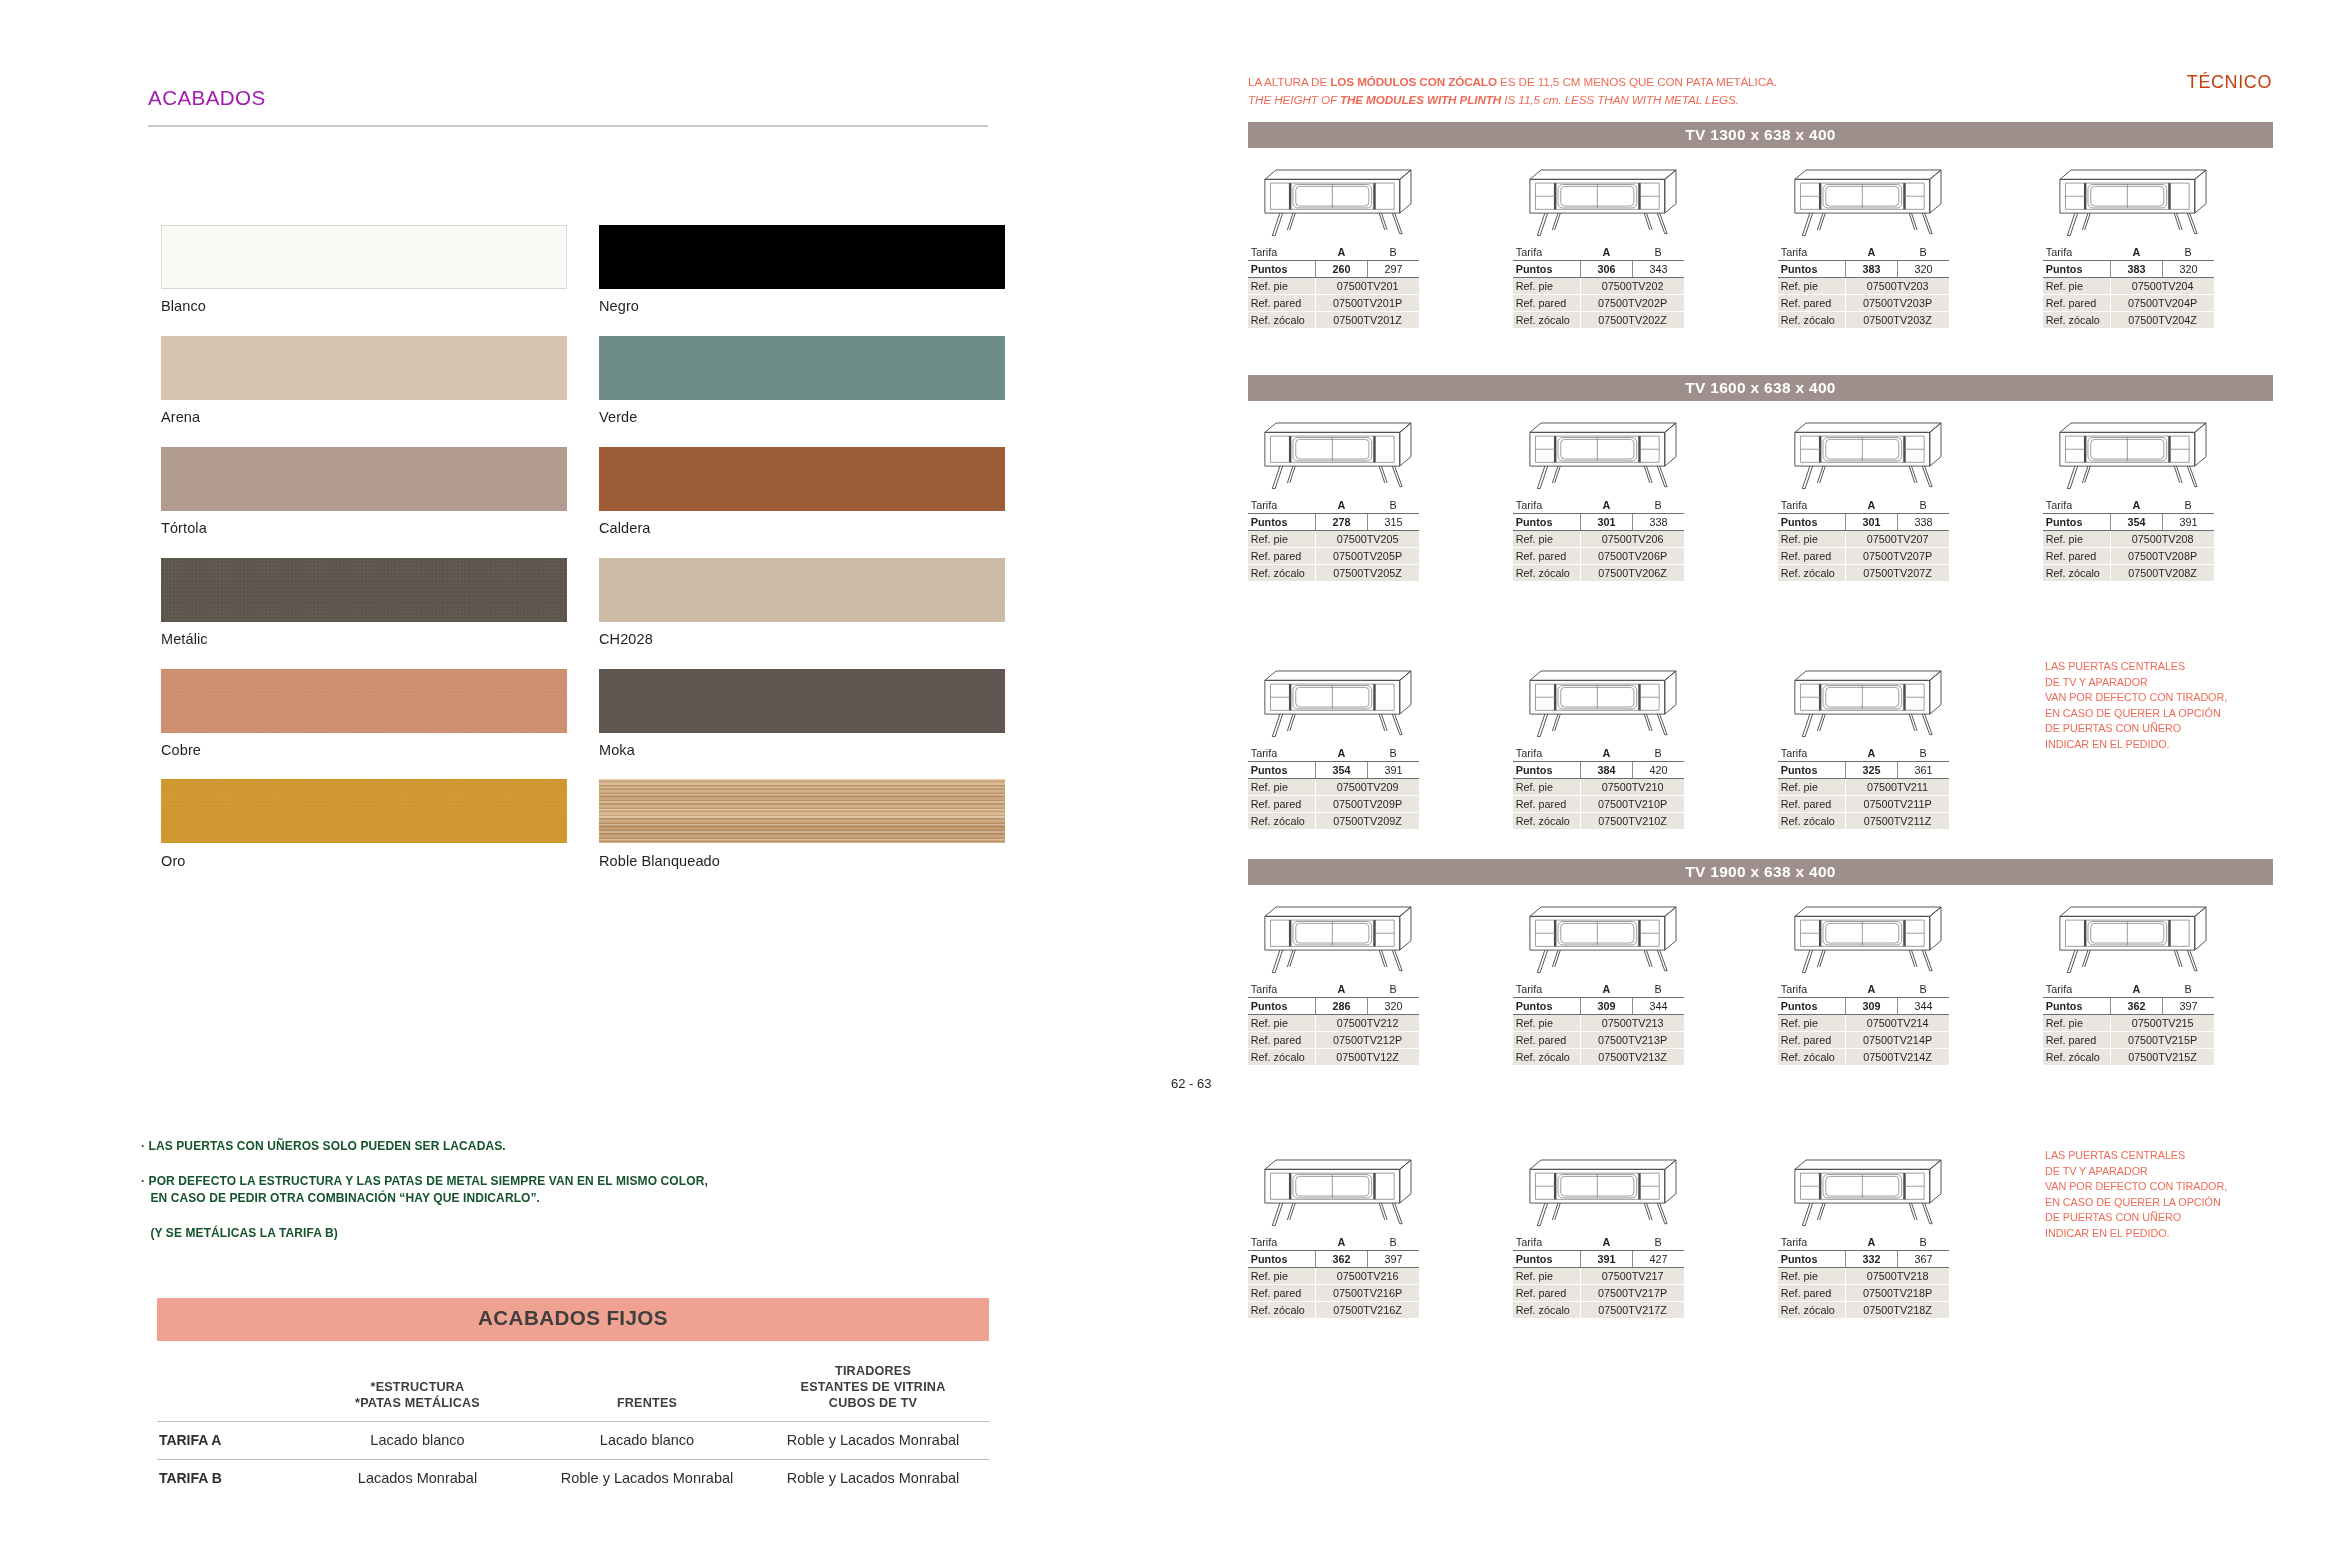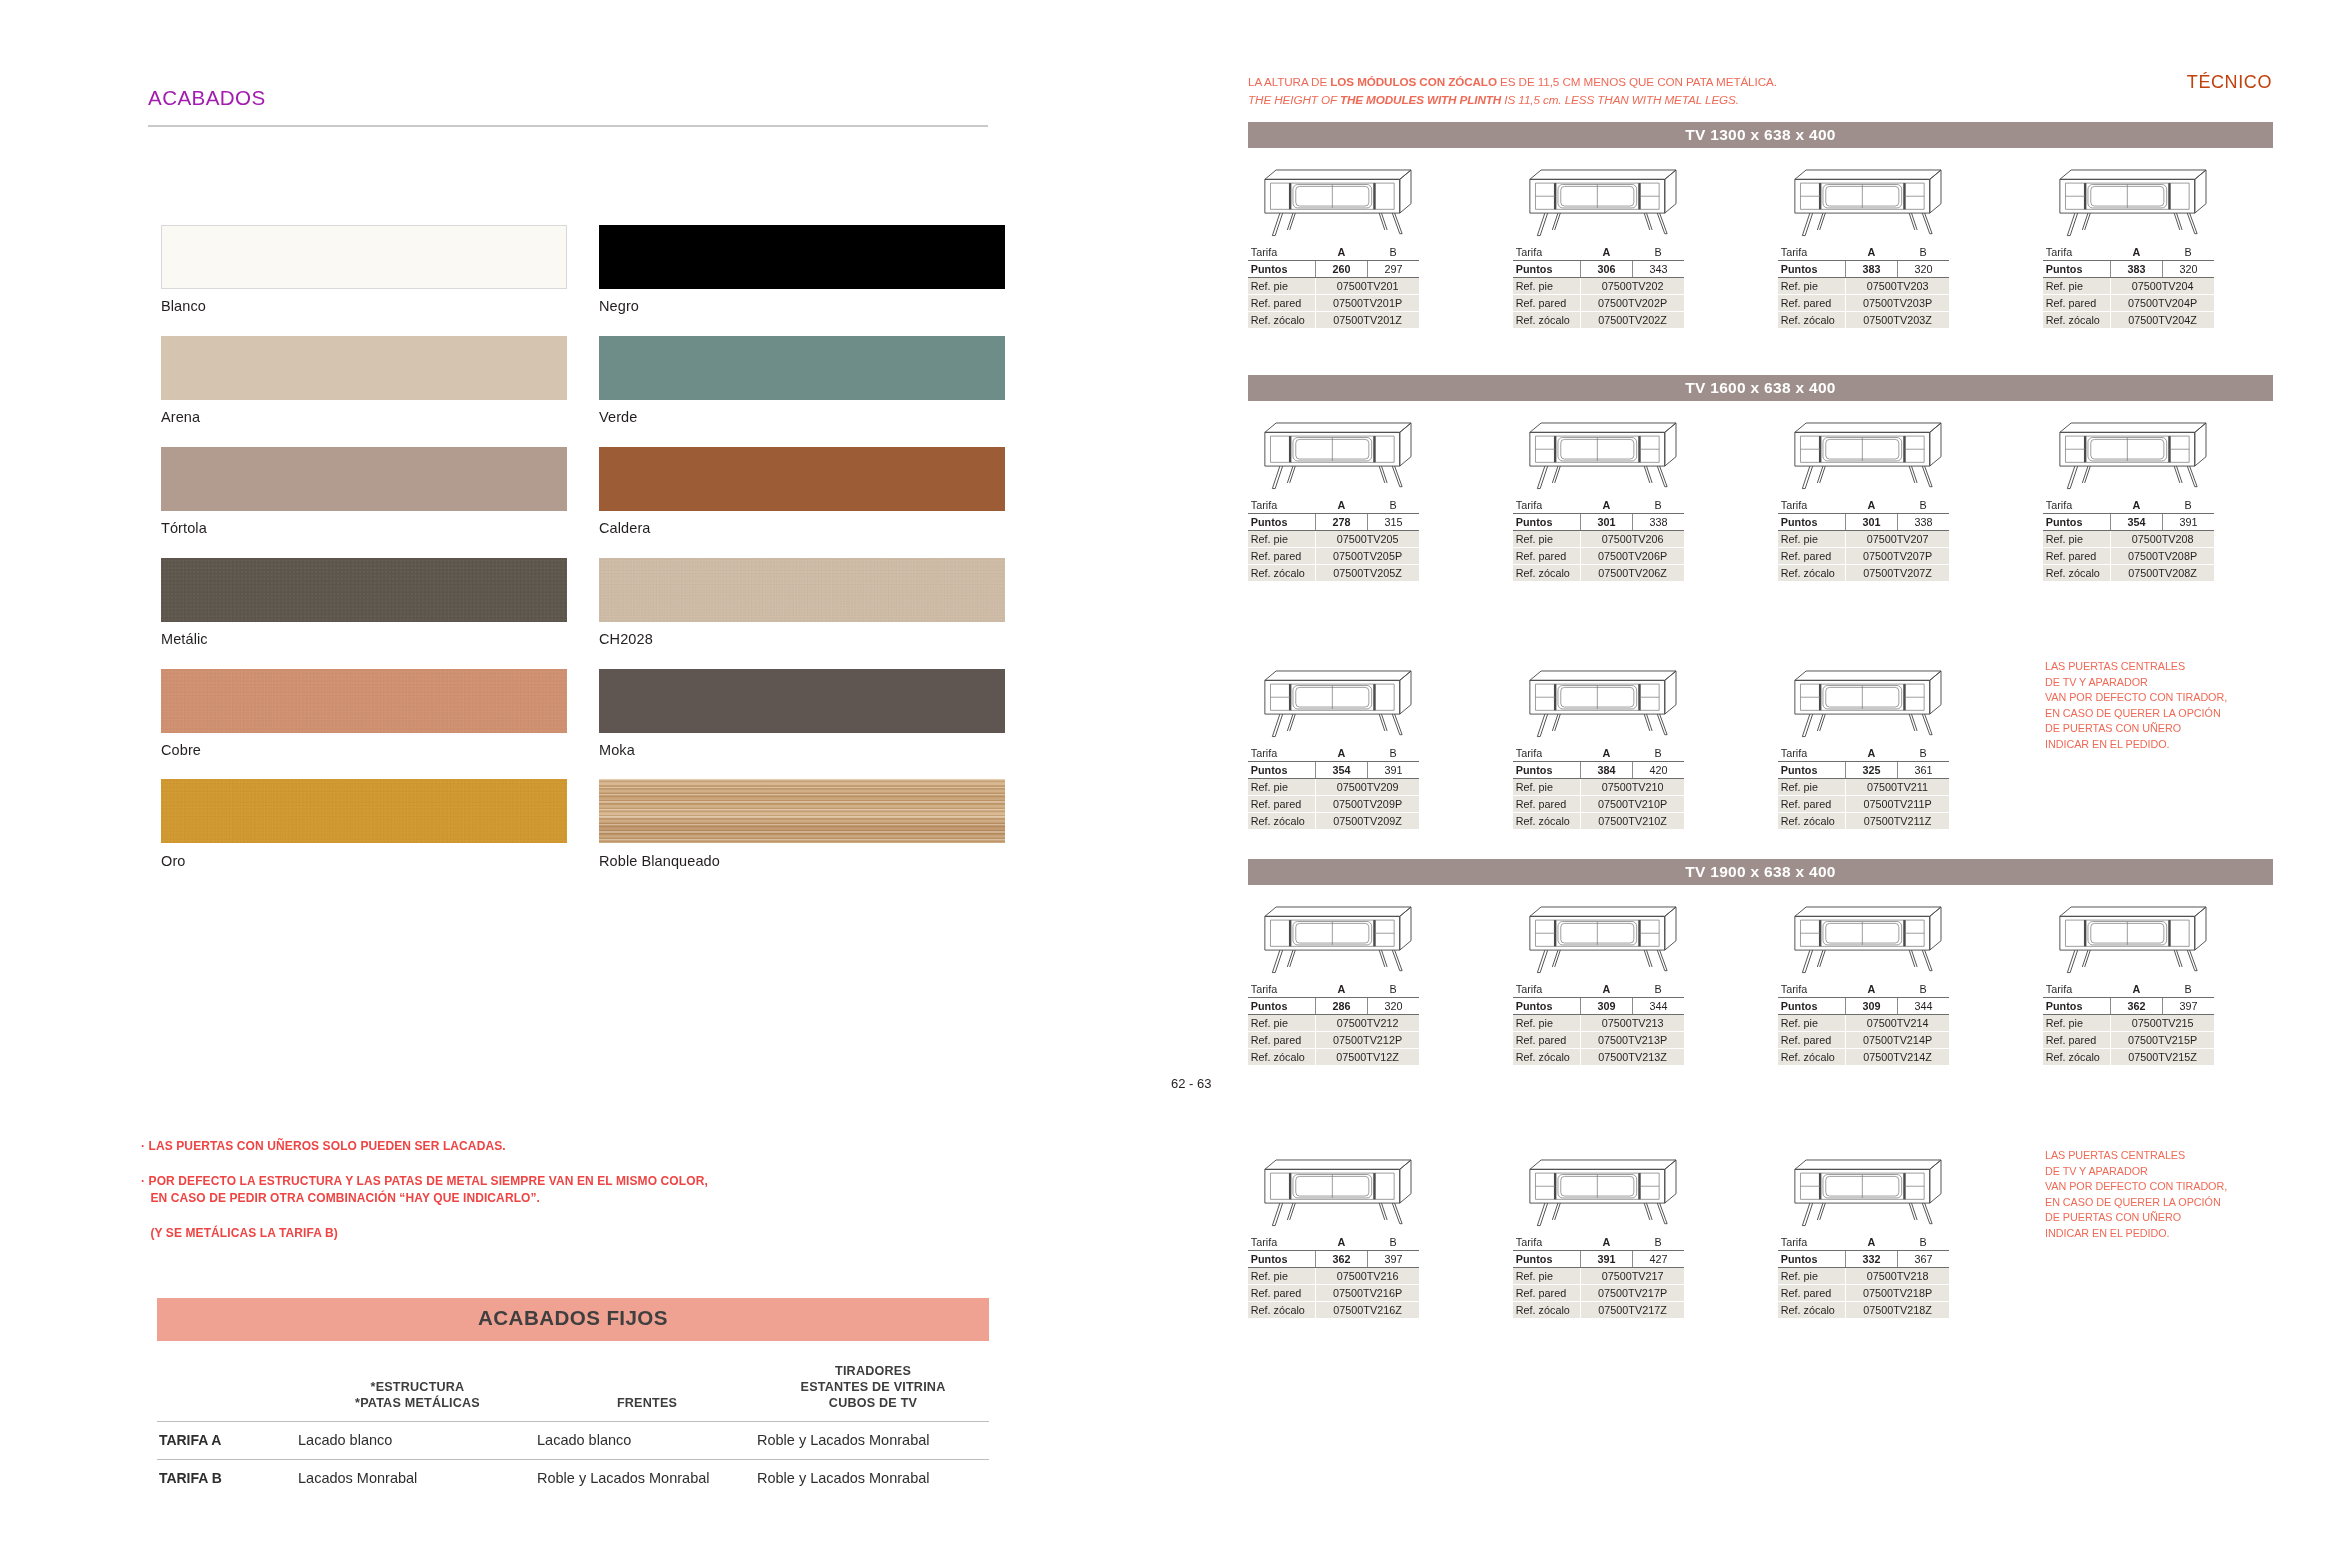--- a/index.html
+++ b/index.html
@@ -52,40 +52,40 @@
     background-image:
       radial-gradient(rgba(0,0,0,.055) 0.9px, transparent 0.9px),
       radial-gradient(rgba(255,255,255,.05) 0.9px, transparent 0.9px);
     background-size:2.8px 2.8px, 3.7px 3.7px;
     background-position:0 0, 1.9px 0.9px;
   }
 
   
   .notes{position:absolute;left:141px;top:1138px;width:750px;}
   .note-line{
-    color:#ef4444;font-weight:bold;font-size:12px;letter-spacing:0.1px;
+    color:#14532d;font-weight:bold;font-size:12px;letter-spacing:0.1px;
     line-height:17px;margin-bottom:0;
   }
   .note-blk{margin-bottom:18px;}
   .note-indent{padding-left:9.4px;}
 
   
   .fijos{position:absolute;left:157px;top:1298px;width:832px;}
   .fijos-head{
     background:#f0a292;color:#3f3f3f;font-weight:bold;font-size:20.6px;
     text-align:center;padding:8.4px 0 10.3px;letter-spacing:0.4px;
   }
   table.fijos-tbl{border-collapse:collapse;width:832px;margin-top:22.5px;
     font-size:14.5px;}
   table.fijos-tbl th{
     font-size:12.6px;font-weight:bold;color:#3d3d3d;padding:0 0 9.4px;
     text-align:center;line-height:16px;letter-spacing:0.2px;vertical-align:bottom;
   }
   table.fijos-tbl td{
-    padding:10.3px 0 11.2px;border-top:0.9px solid #bdbdbd;
+    padding:10.3px 0 11.2px;text-align:center;border-top:0.9px solid #bdbdbd;
     color:#2e2e2e;font-size:14.5px;
   }
   table.fijos-tbl td.rowlbl{font-weight:bold;text-align:left;padding-left:1.9px;font-size:14px;}
   .col-a{width:141px;}
   .col-b{width:239px;}
   .col-c{width:220px;}
   .col-d{width:232px;}
 
   
   .right{position:absolute;left:1171px;top:0;width:1171px;height:1140px;}

